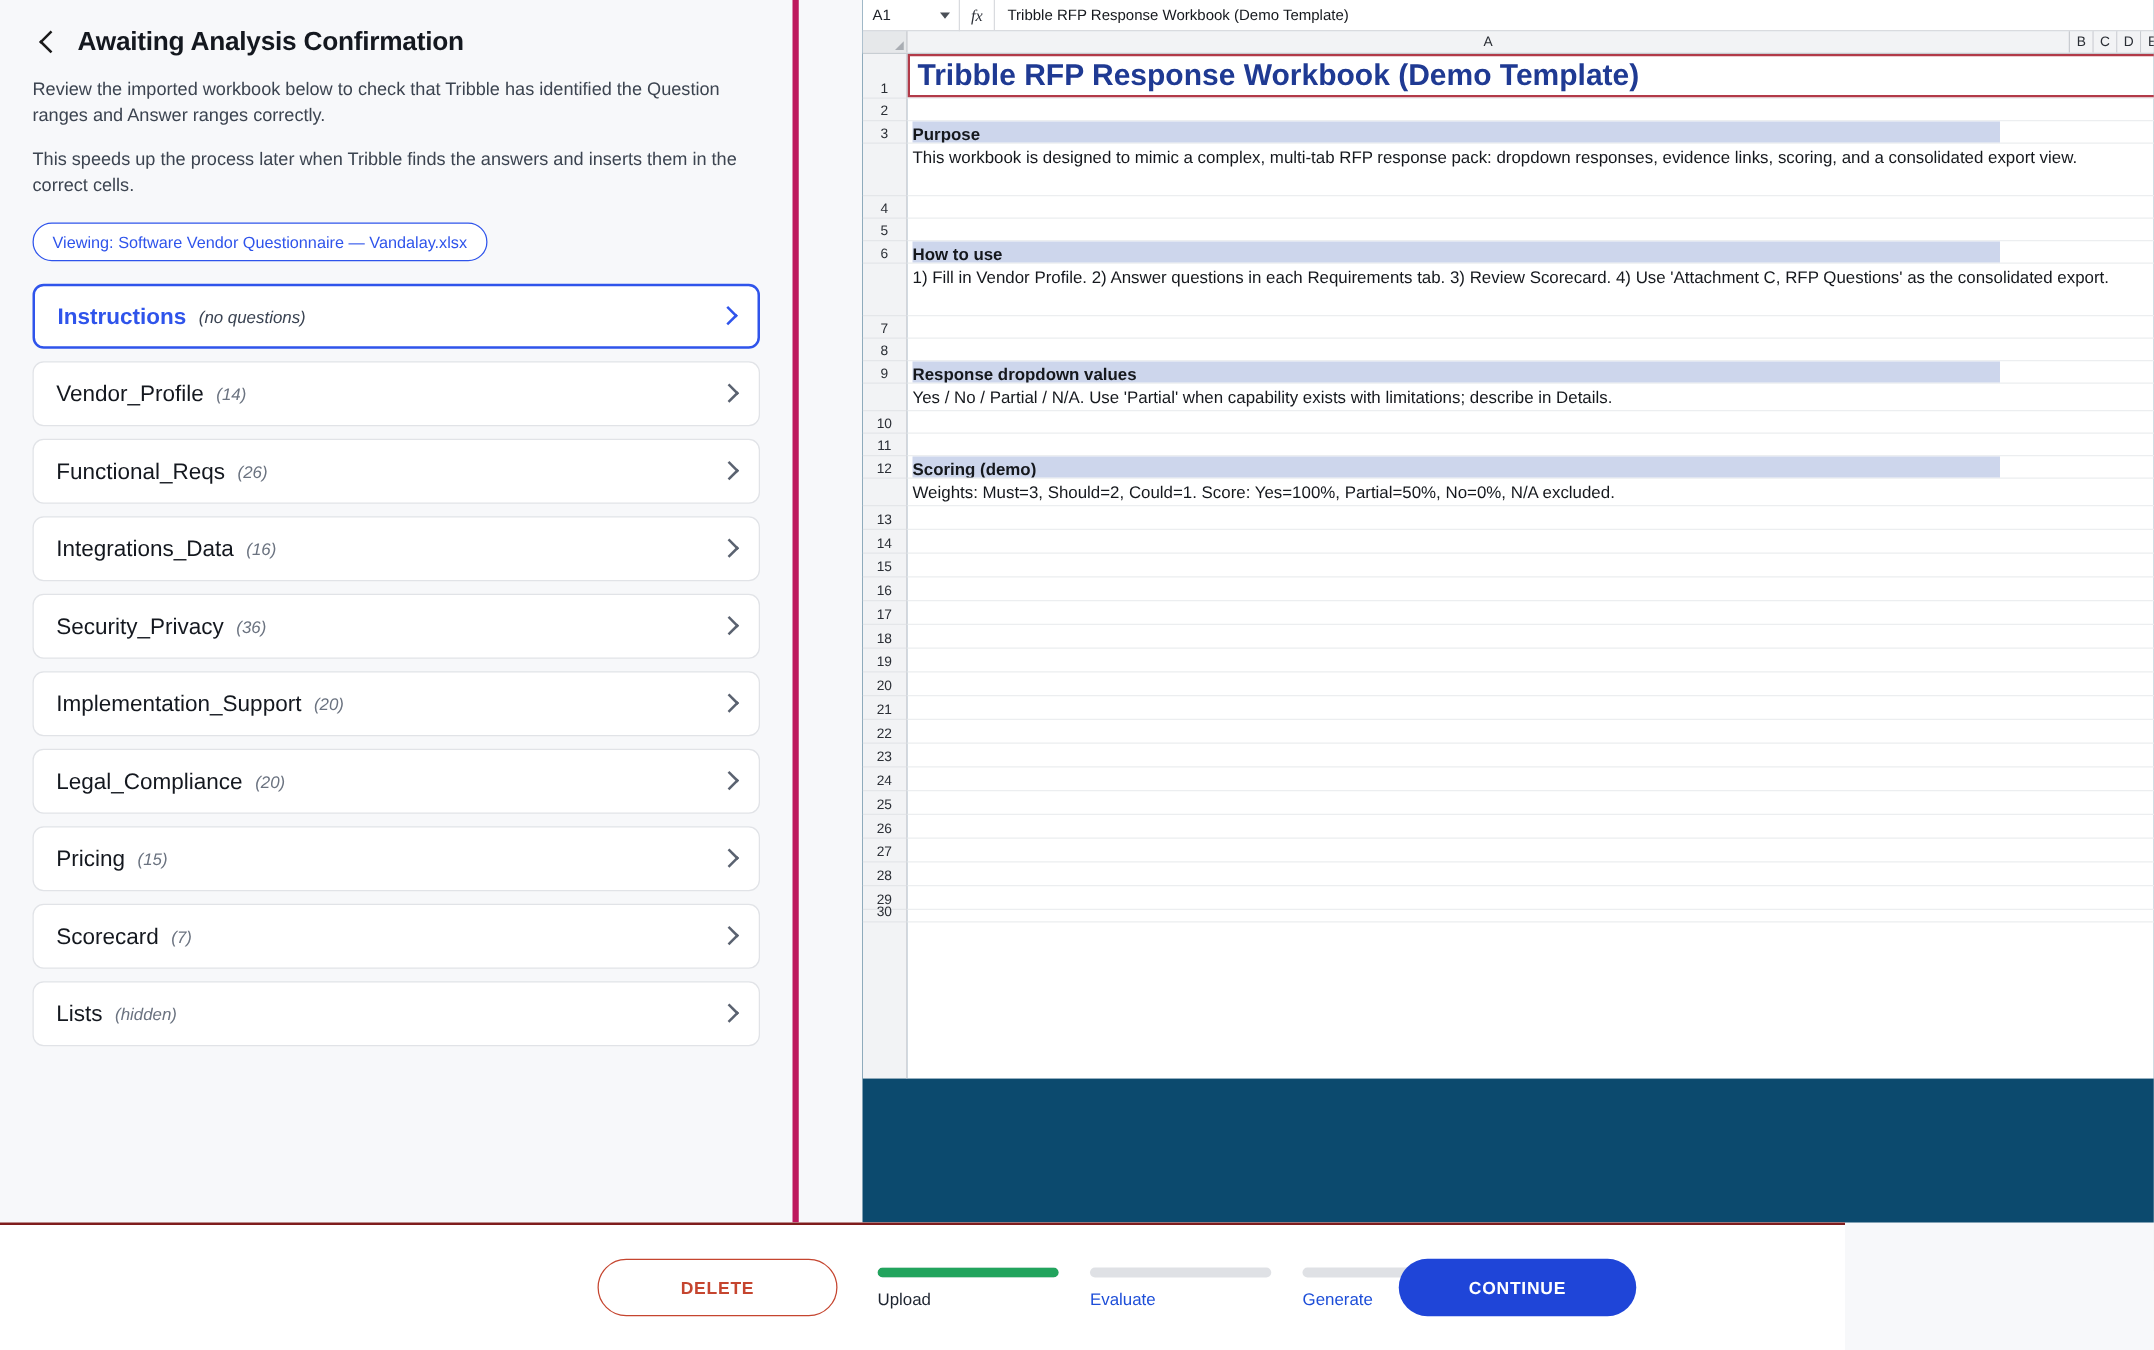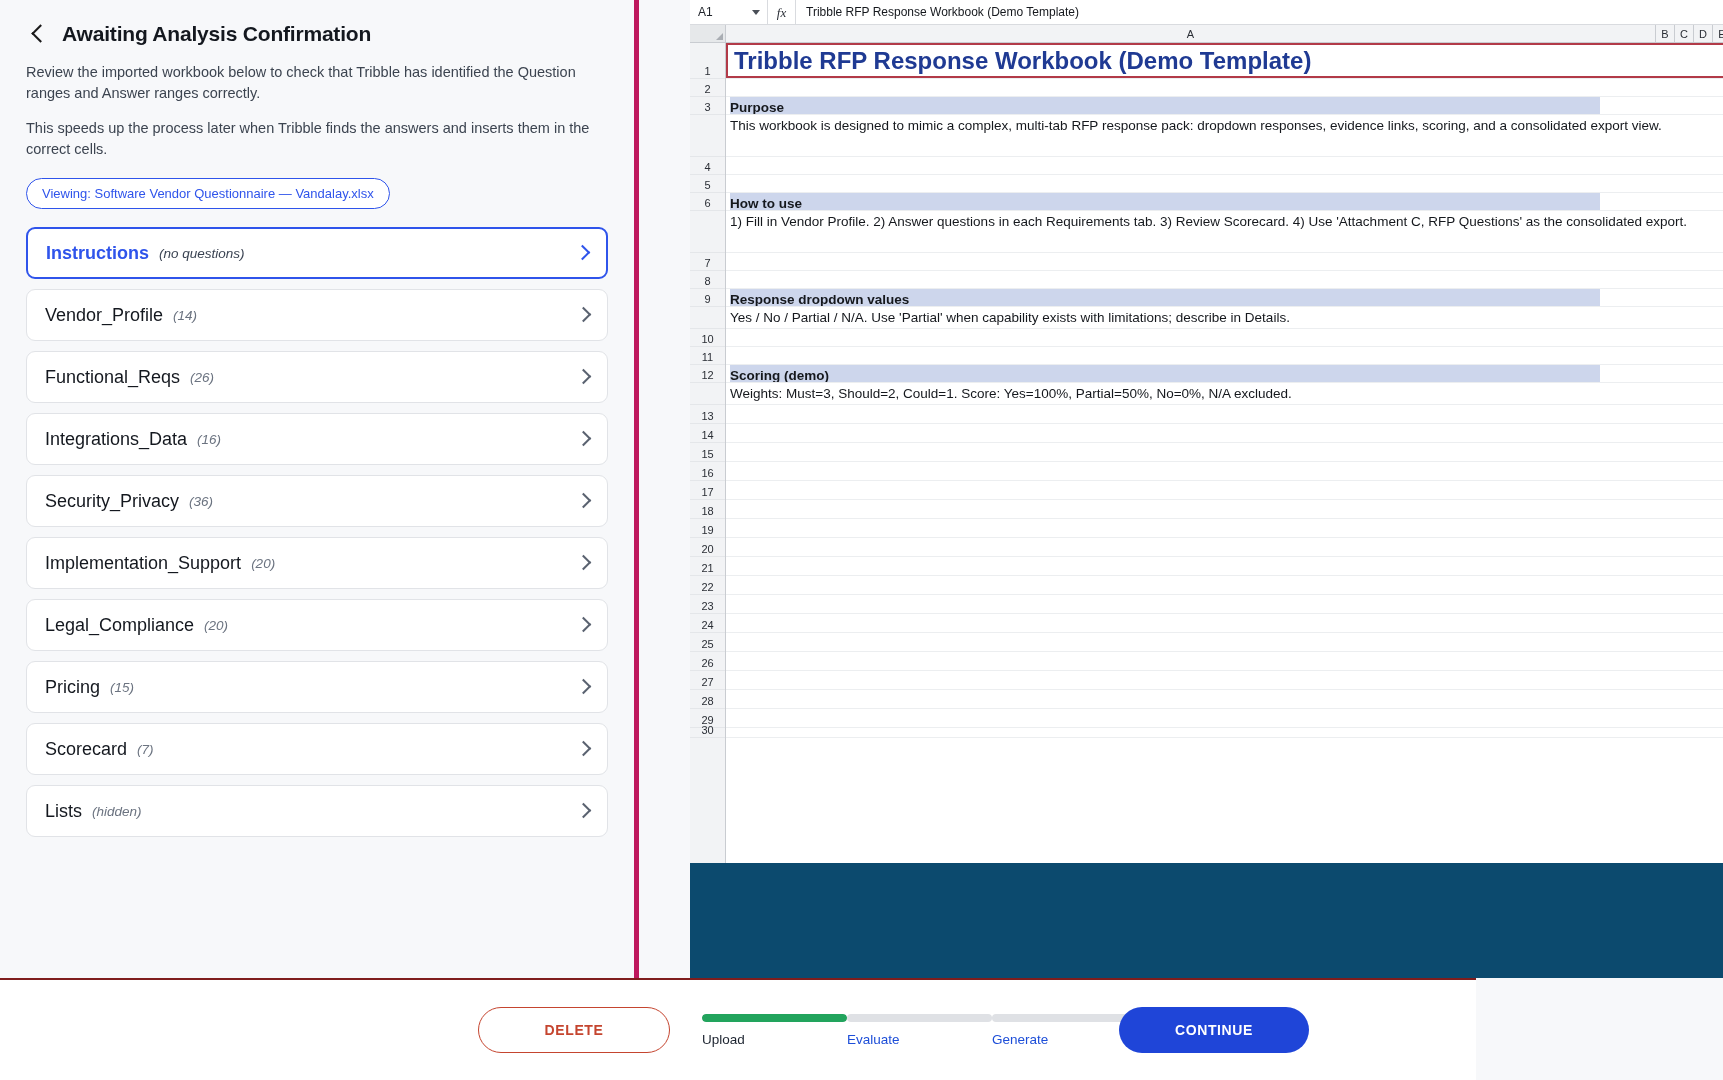--- a/index.html
+++ b/index.html
@@ -290,20 +290,21 @@
     font-weight: bold;
     letter-spacing: 0.6px;
     display: flex;
     align-items: center;
     justify-content: center;
     cursor: pointer;
   }
   .steps {
     display: flex;
     margin-left: 32px;
+    gap: 25px;
   }
   .step { width: 145px; }
   .step-bar {
     height: 8px;
     border-radius: 4px;
     background: #dfe1e5;
     overflow: hidden;
   }
   .step-bar .fill {
     height: 100%;

